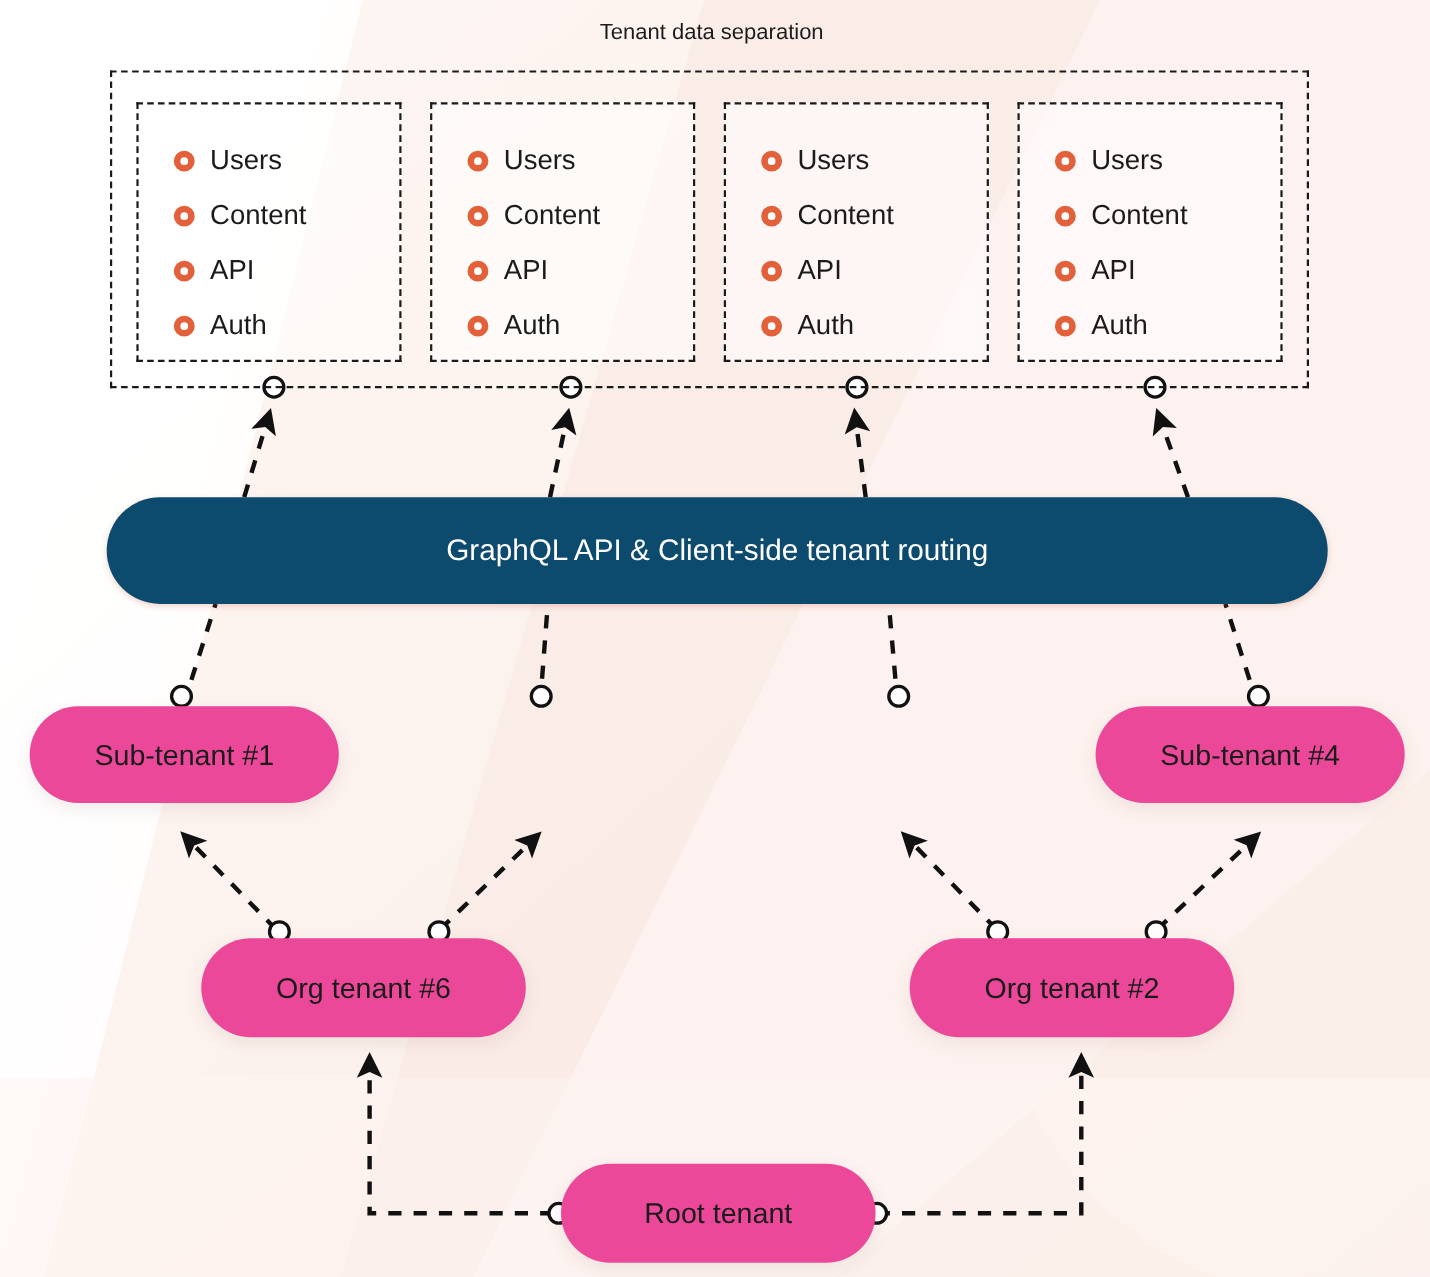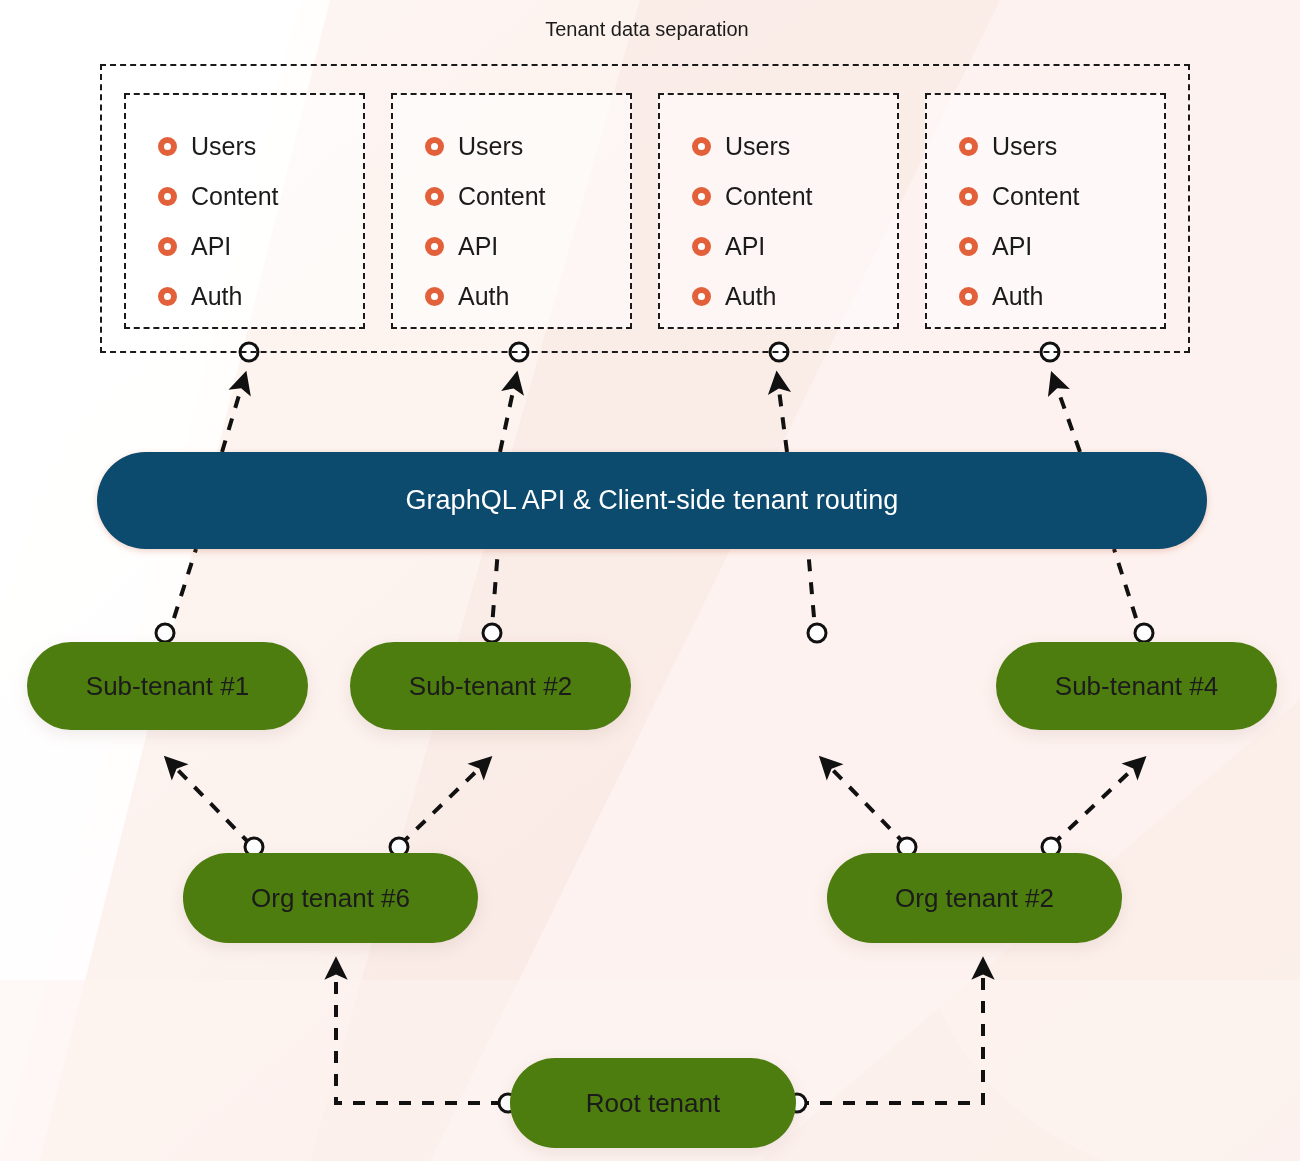--- a/index.html
+++ b/index.html
@@ -71,21 +71,21 @@
     border-radius: 49px;
     display: flex; align-items: center; justify-content: center;
     color: #ffffff;
     font-size: 27px;
     box-shadow: 0 2px 6px rgba(190,80,45,0.25);
   }
 
   
   .pill {
     position: absolute;
-    background: #4d7c0f;
+    background: #ec4899;
     border-radius: 46px;
     display: flex; align-items: center; justify-content: center;
     font-size: 26px;
     color: #1b1b1b;
     box-shadow: 0 5px 16px rgba(140,100,90,0.13);
   }
   .sub-tenant { width: 281px; height: 88px; top: 642px; }
   #sub-tenant-1 { left: 27px; }
   #sub-tenant-2 { left: 350px; }
   #sub-tenant-3 { left: 672px; }
@@ -259,23 +259,20 @@
     </div>
   </div>
 
   <div id="routing-bar">
     <span>GraphQL API &amp; Client-side tenant routing</span>
   </div>
 
   <div class="pill sub-tenant" id="sub-tenant-1">
     <span>Sub-tenant #1</span>
   </div>
-  <div class="pill sub-tenant" id="sub-tenant-2">
-    <span>Sub-tenant #2</span>
-  </div>
   <div class="pill sub-tenant" id="sub-tenant-4">
     <span>Sub-tenant #4</span>
   </div>
 
   <div class="pill org-tenant" id="org-tenant-1">
     <span>Org tenant #6</span>
   </div>
   <div class="pill org-tenant" id="org-tenant-2">
     <span>Org tenant #2</span>
   </div>

